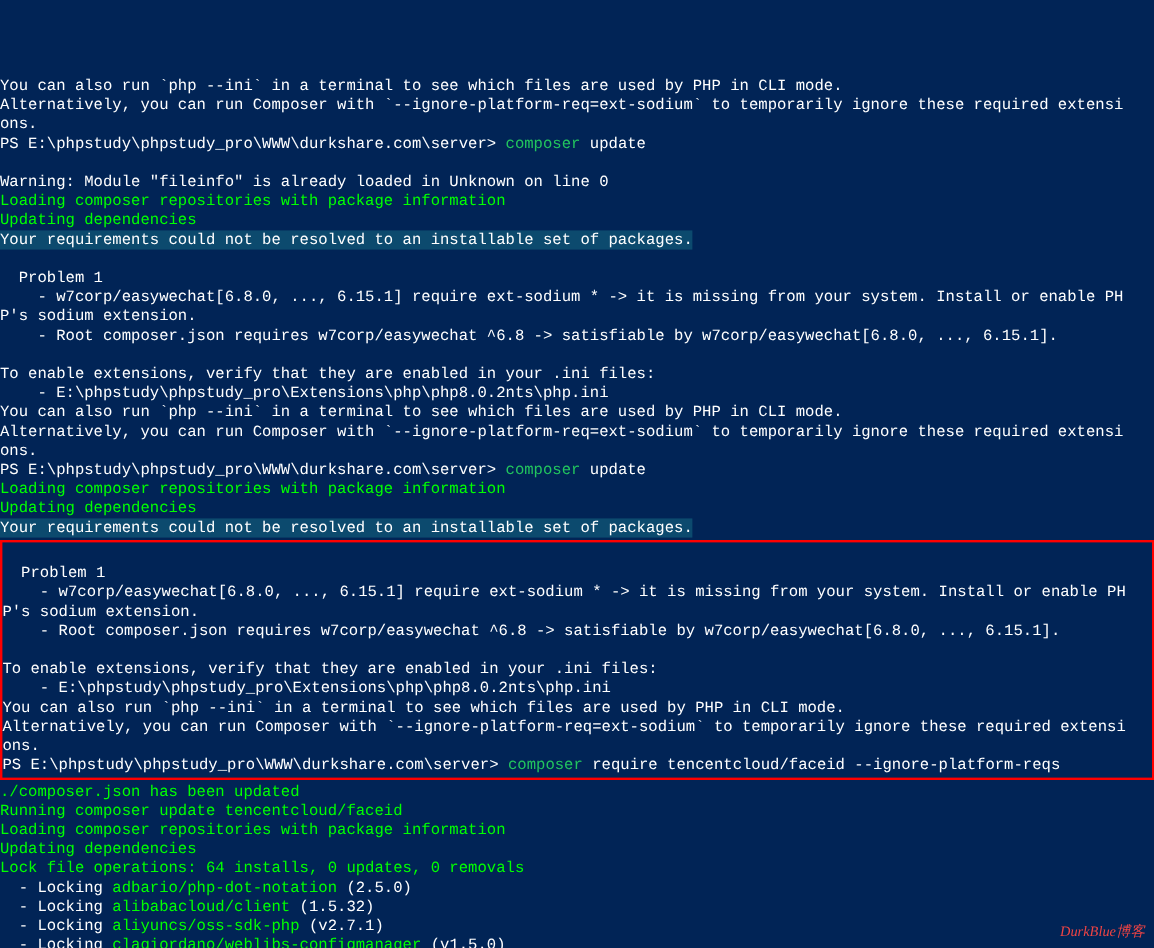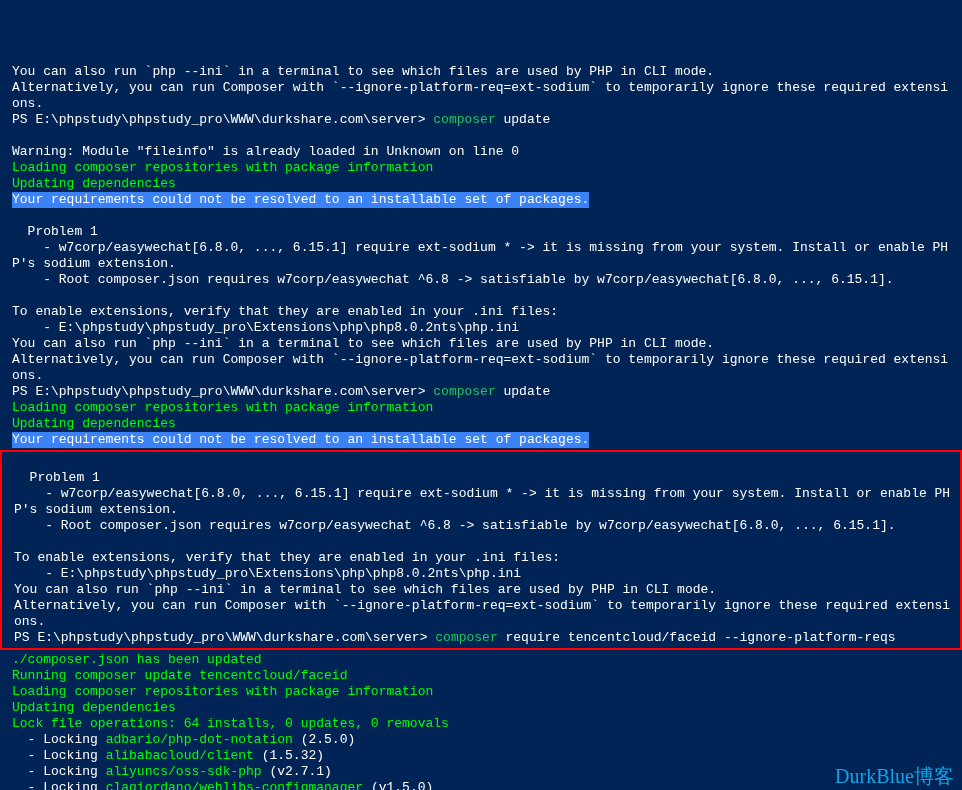--- a/index.html
+++ b/index.html
@@ -8,36 +8,37 @@
       color: #ffffff;
       font-family: 'Consolas', 'Courier New', monospace;
       font-size: 13px;
       line-height: 16px;
       width: 962px;
       height: 790px;
       overflow: hidden;
       position: relative;
       white-space: pre;
     }
-    .line { white-space: pre; padding-left: 12px; }
+    .line { white-space: pre; }
     .yellow { color: #22c55e; }
     .green { color: #00ff00; }
-    .red-bg { background: #3b82f6; color: #ffffff; display: inline-block; }
+    .red-bg { background: #0c4a6e; color: #ffffff; display: inline-block; }
     .red-box {
       border: 2px solid #ff0000;
       padding: 2px 0;
       margin: 2px 0;
     }
     .watermark {
       position: absolute;
       bottom: 6px;
       right: 8px;
-      color: #0ea5e9;
+      color: #ef4444;
+      font-style: italic;
       font-family: serif;
-      font-size: 20px;
+      font-size: 12px;
     }
   </style>
 </head>
 <body>
 
 
 
 <div id="terminal"><div class="line">You can also run `php --ini` in a terminal to see which files are used by PHP in CLI mode.</div><div class="line">Alternatively, you can run Composer with `--ignore-platform-req=ext-sodium` to temporarily ignore these required extensi</div><div class="line">ons.</div><div class="line">PS E:\phpstudy\phpstudy_pro\WWW\durkshare.com\server&gt; <span class="yellow">composer</span> update</div><div class="line">&nbsp;</div><div class="line">Warning: Module "fileinfo" is already loaded in Unknown on line 0</div><div class="line green">Loading composer repositories with package information</div><div class="line green">Updating dependencies</div><div class="line"><span class="red-bg">Your requirements could not be resolved to an installable set of packages.</span></div><div class="line">&nbsp;</div><div class="line">  Problem 1</div><div class="line">    - w7corp/easywechat[6.8.0, ..., 6.15.1] require ext-sodium * -&gt; it is missing from your system. Install or enable PH</div><div class="line">P's sodium extension.</div><div class="line">    - Root composer.json requires w7corp/easywechat ^6.8 -&gt; satisfiable by w7corp/easywechat[6.8.0, ..., 6.15.1].</div><div class="line">&nbsp;</div><div class="line">To enable extensions, verify that they are enabled in your .ini files:</div><div class="line">    - E:\phpstudy\phpstudy_pro\Extensions\php\php8.0.2nts\php.ini</div><div class="line">You can also run `php --ini` in a terminal to see which files are used by PHP in CLI mode.</div><div class="line">Alternatively, you can run Composer with `--ignore-platform-req=ext-sodium` to temporarily ignore these required extensi</div><div class="line">ons.</div><div class="line">PS E:\phpstudy\phpstudy_pro\WWW\durkshare.com\server&gt; <span class="yellow">composer</span> update</div><div class="line green">Loading composer repositories with package information</div><div class="line green">Updating dependencies</div><div class="line"><span class="red-bg">Your requirements could not be resolved to an installable set of packages.</span></div><div class="red-box"><div class="line">&nbsp;</div><div class="line">  Problem 1</div><div class="line">    - w7corp/easywechat[6.8.0, ..., 6.15.1] require ext-sodium * -&gt; it is missing from your system. Install or enable PH</div><div class="line">P's sodium extension.</div><div class="line">    - Root composer.json requires w7corp/easywechat ^6.8 -&gt; satisfiable by w7corp/easywechat[6.8.0, ..., 6.15.1].</div><div class="line">&nbsp;</div><div class="line">To enable extensions, verify that they are enabled in your .ini files:</div><div class="line">    - E:\phpstudy\phpstudy_pro\Extensions\php\php8.0.2nts\php.ini</div><div class="line">You can also run `php --ini` in a terminal to see which files are used by PHP in CLI mode.</div><div class="line">Alternatively, you can run Composer with `--ignore-platform-req=ext-sodium` to temporarily ignore these required extensi</div><div class="line">ons.</div><div class="line">PS E:\phpstudy\phpstudy_pro\WWW\durkshare.com\server&gt; <span class="yellow">composer</span> require tencentcloud/faceid --ignore-platform-reqs</div></div><div class="line green">./composer.json has been updated</div><div class="line green">Running composer update tencentcloud/faceid</div><div class="line green">Loading composer repositories with package information</div><div class="line green">Updating dependencies</div><div class="line green">Lock file operations: 64 installs, 0 updates, 0 removals</div><div class="line">  - Locking <span class="green">adbario/php-dot-notation</span> (2.5.0)</div><div class="line">  - Locking <span class="green">alibabacloud/client</span> (1.5.32)</div><div class="line">  - Locking <span class="green">aliyuncs/oss-sdk-php</span> (v2.7.1)</div><div class="line">  - Locking <span class="green">clagiordano/weblibs-configmanager</span> (v1.5.0)</div></div>
 <div class="watermark">DurkBlue博客</div>
 

